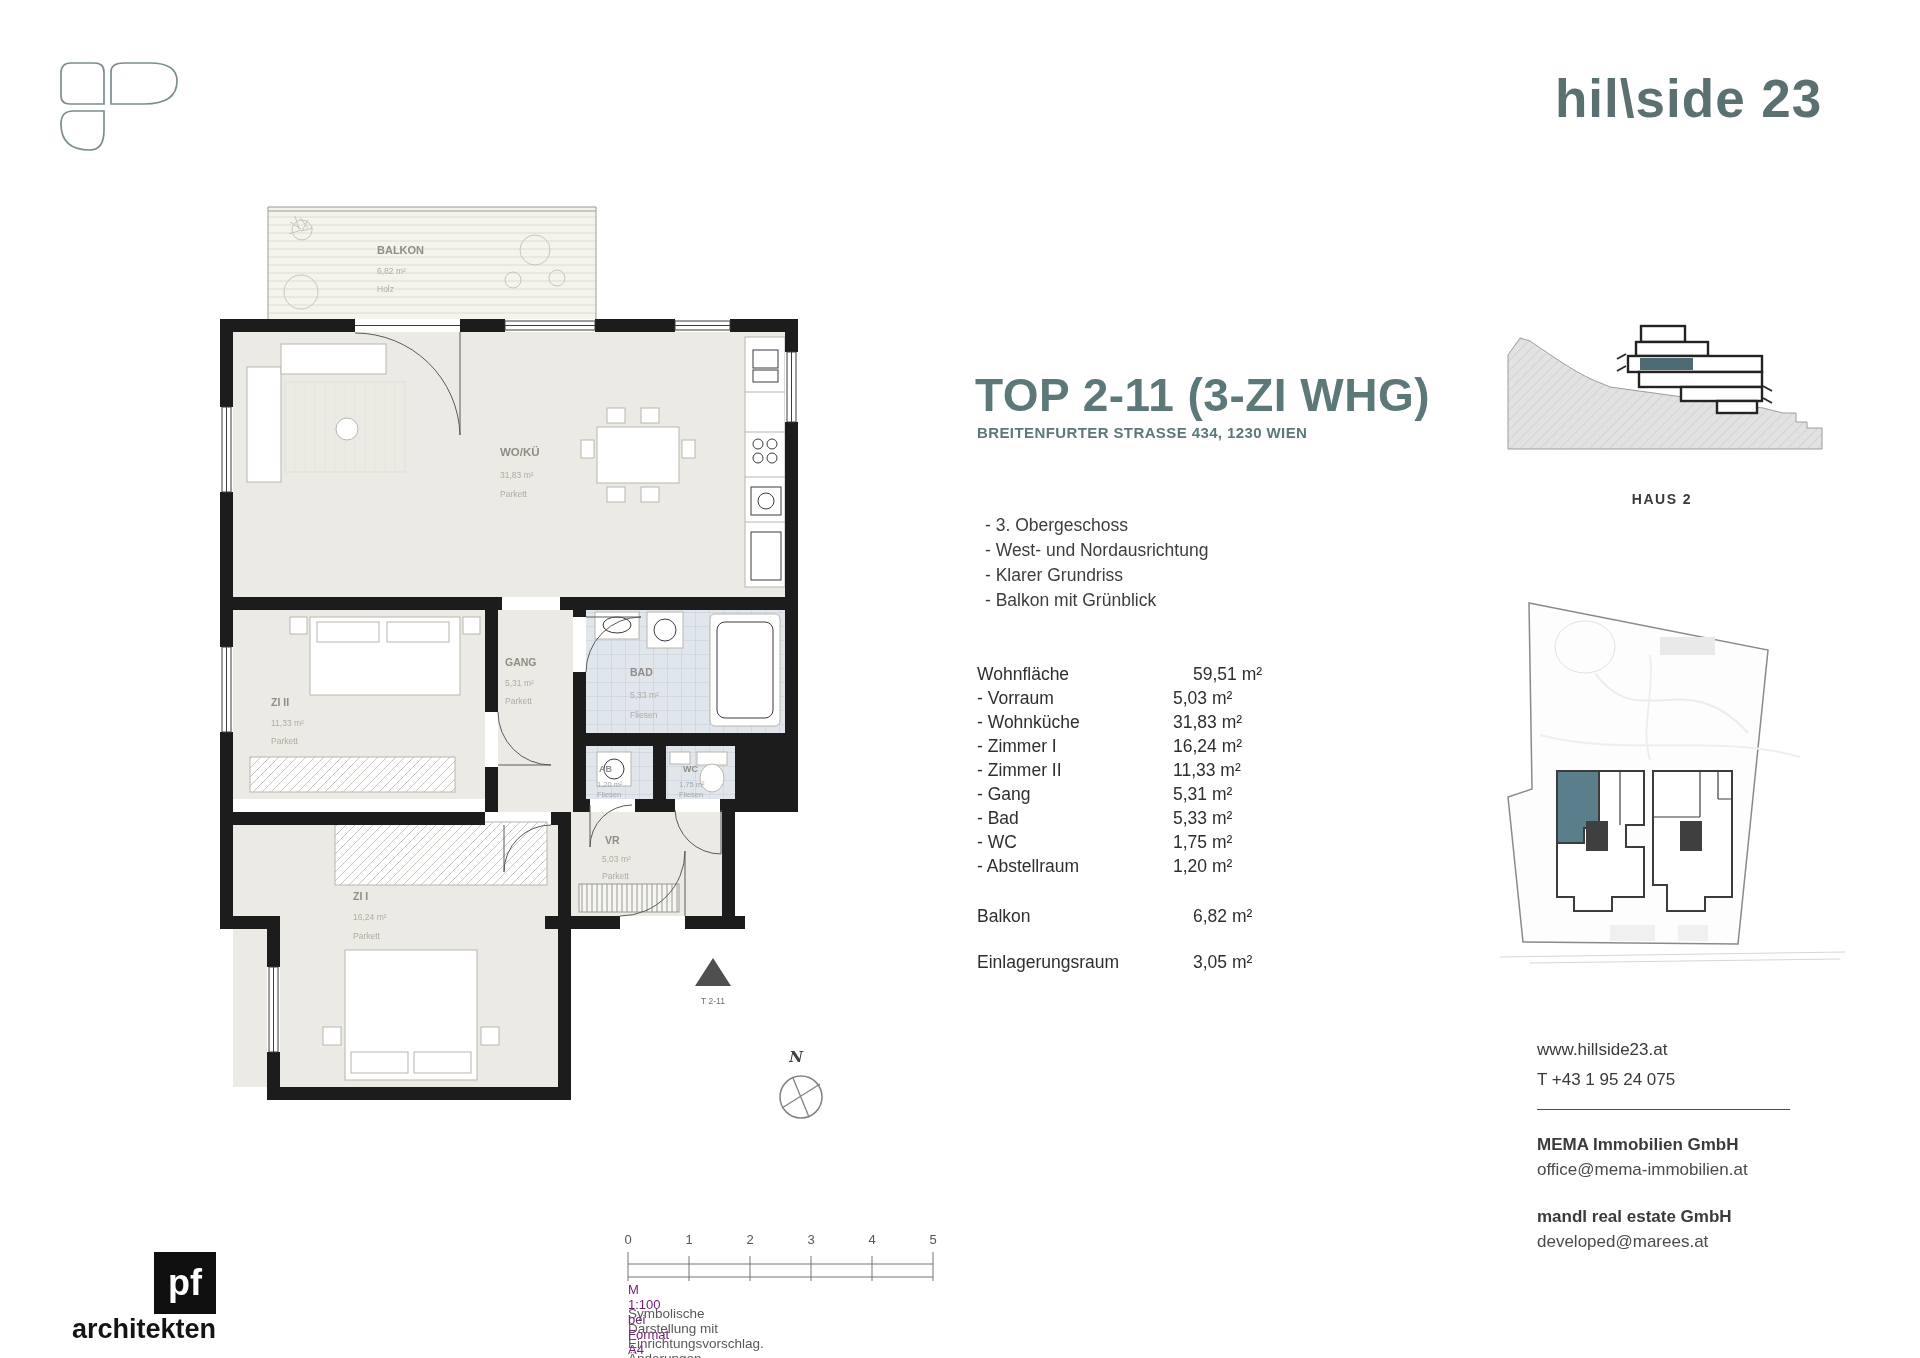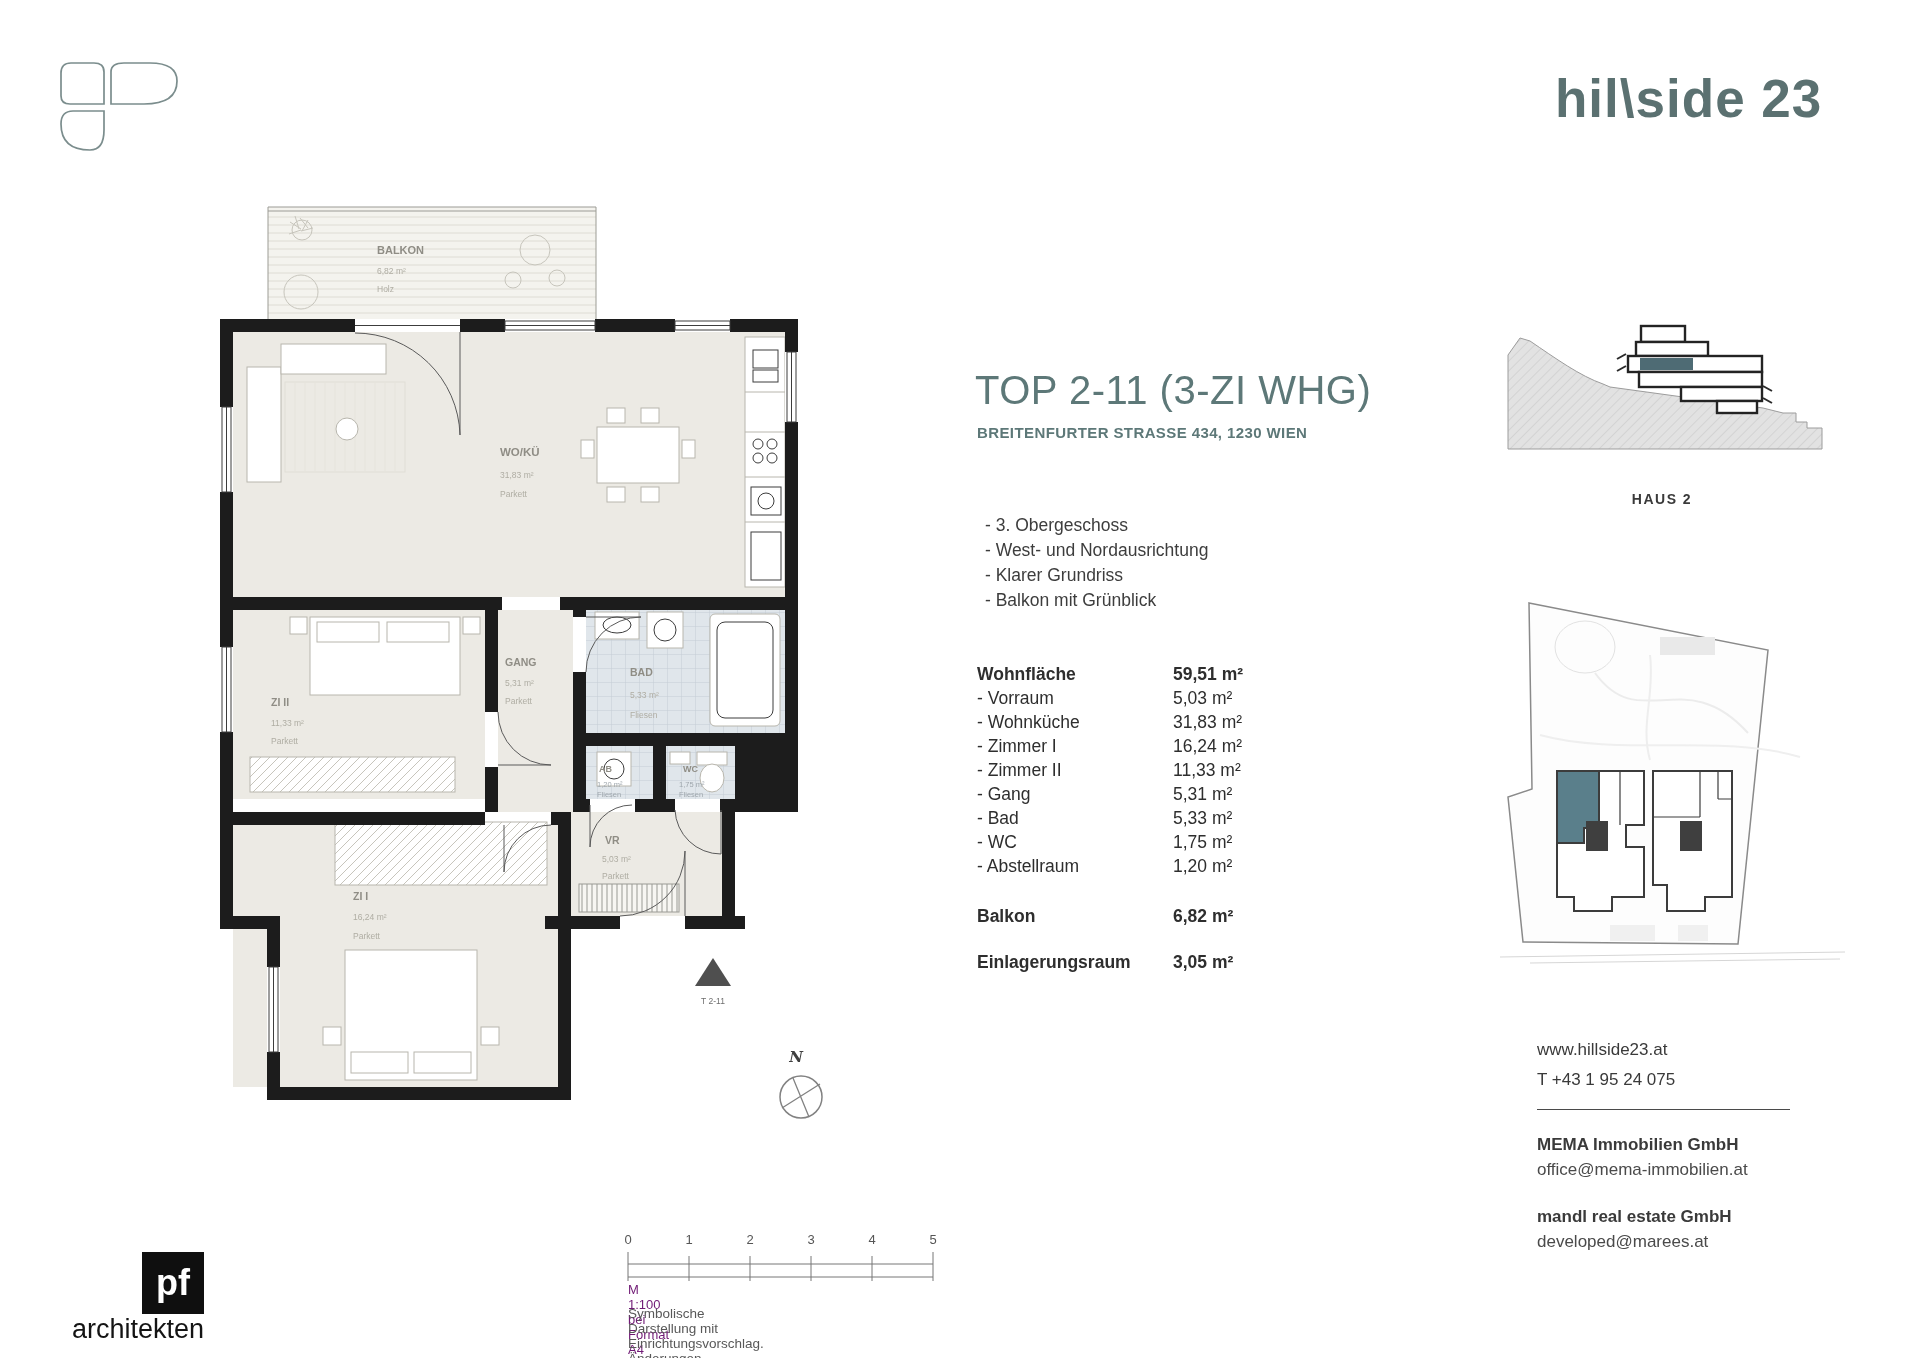--- a/index.html
+++ b/index.html
@@ -2,38 +2,38 @@
 <html><head>
 <meta charset="utf-8">
 <style>
   html,body{margin:0;padding:0;}
   body{width:1920px;height:1358px;background:#ffffff;position:relative;overflow:hidden;
        font-family:"Liberation Sans",sans-serif;color:#333;}
   .abs{position:absolute;}
   
   .brandtext{font-size:53px;font-weight:bold;color:#5b7171;letter-spacing:1px;}
   
-  .title{font-size:40px;font-weight:normal;color:#5d7878;letter-spacing:.5px;}
+  .title{font-size:46px;font-weight:bold;color:#5d7878;letter-spacing:.5px;}
   .addr{font-size:15px;font-weight:bold;color:#5d7878;letter-spacing:.4px;}
   .feat{font-size:17.5px;color:#3d3d3d;line-height:25px;}
   .tbl{width:310px;font-size:17.5px;color:#2e2e2e;}
   .trow{display:flex;height:24px;align-items:center;}
   .trow .lbl{width:196px;}
-  .bold{font-weight:bold;}
+  .bold{font-weight:normal;gap:20px;}
   .gap26{height:26px;}.gap22{height:22px;}
   
   .contact{font-size:17px;color:#3a3a3a;}
   .contact .line{line-height:30px;}
   .sep{width:253px;border:none;border-top:1.5px solid #4a4a4a;margin:14px 0 0 0;}
   .cname{font-weight:bold;line-height:25px;}
   .cmail{line-height:25px;color:#4a4a4a;}
   
   .pfbox{width:62px;height:62px;background:#0f0f0f;color:#fff;font-weight:bold;font-size:36px;
          display:flex;align-items:center;justify-content:center;}
-  .pfname{font-size:27px;font-weight:normal;color:#141414;}
+  .pfname{font-size:27px;font-weight:bold;color:#141414;}
   .scalenum{font-size:13px;color:#555;position:absolute;transform:translateX(-50%);}
   .caption{font-size:13px;color:#701a75;}
   .disclaimer{font-size:13.5px;color:#585858;}
   
   .wall{fill:#1c1c1c;}
   .floor{fill:#eceae4;}
   .furn{fill:#ffffff;stroke:#b8b6ad;stroke-width:1;}
   .thin{stroke:#3c3c3c;stroke-width:1;fill:none;}
   .door{stroke:#5a5a5a;stroke-width:1;fill:none;}
   .sketch{stroke:#c7c5bc;stroke-width:1;fill:none;}

